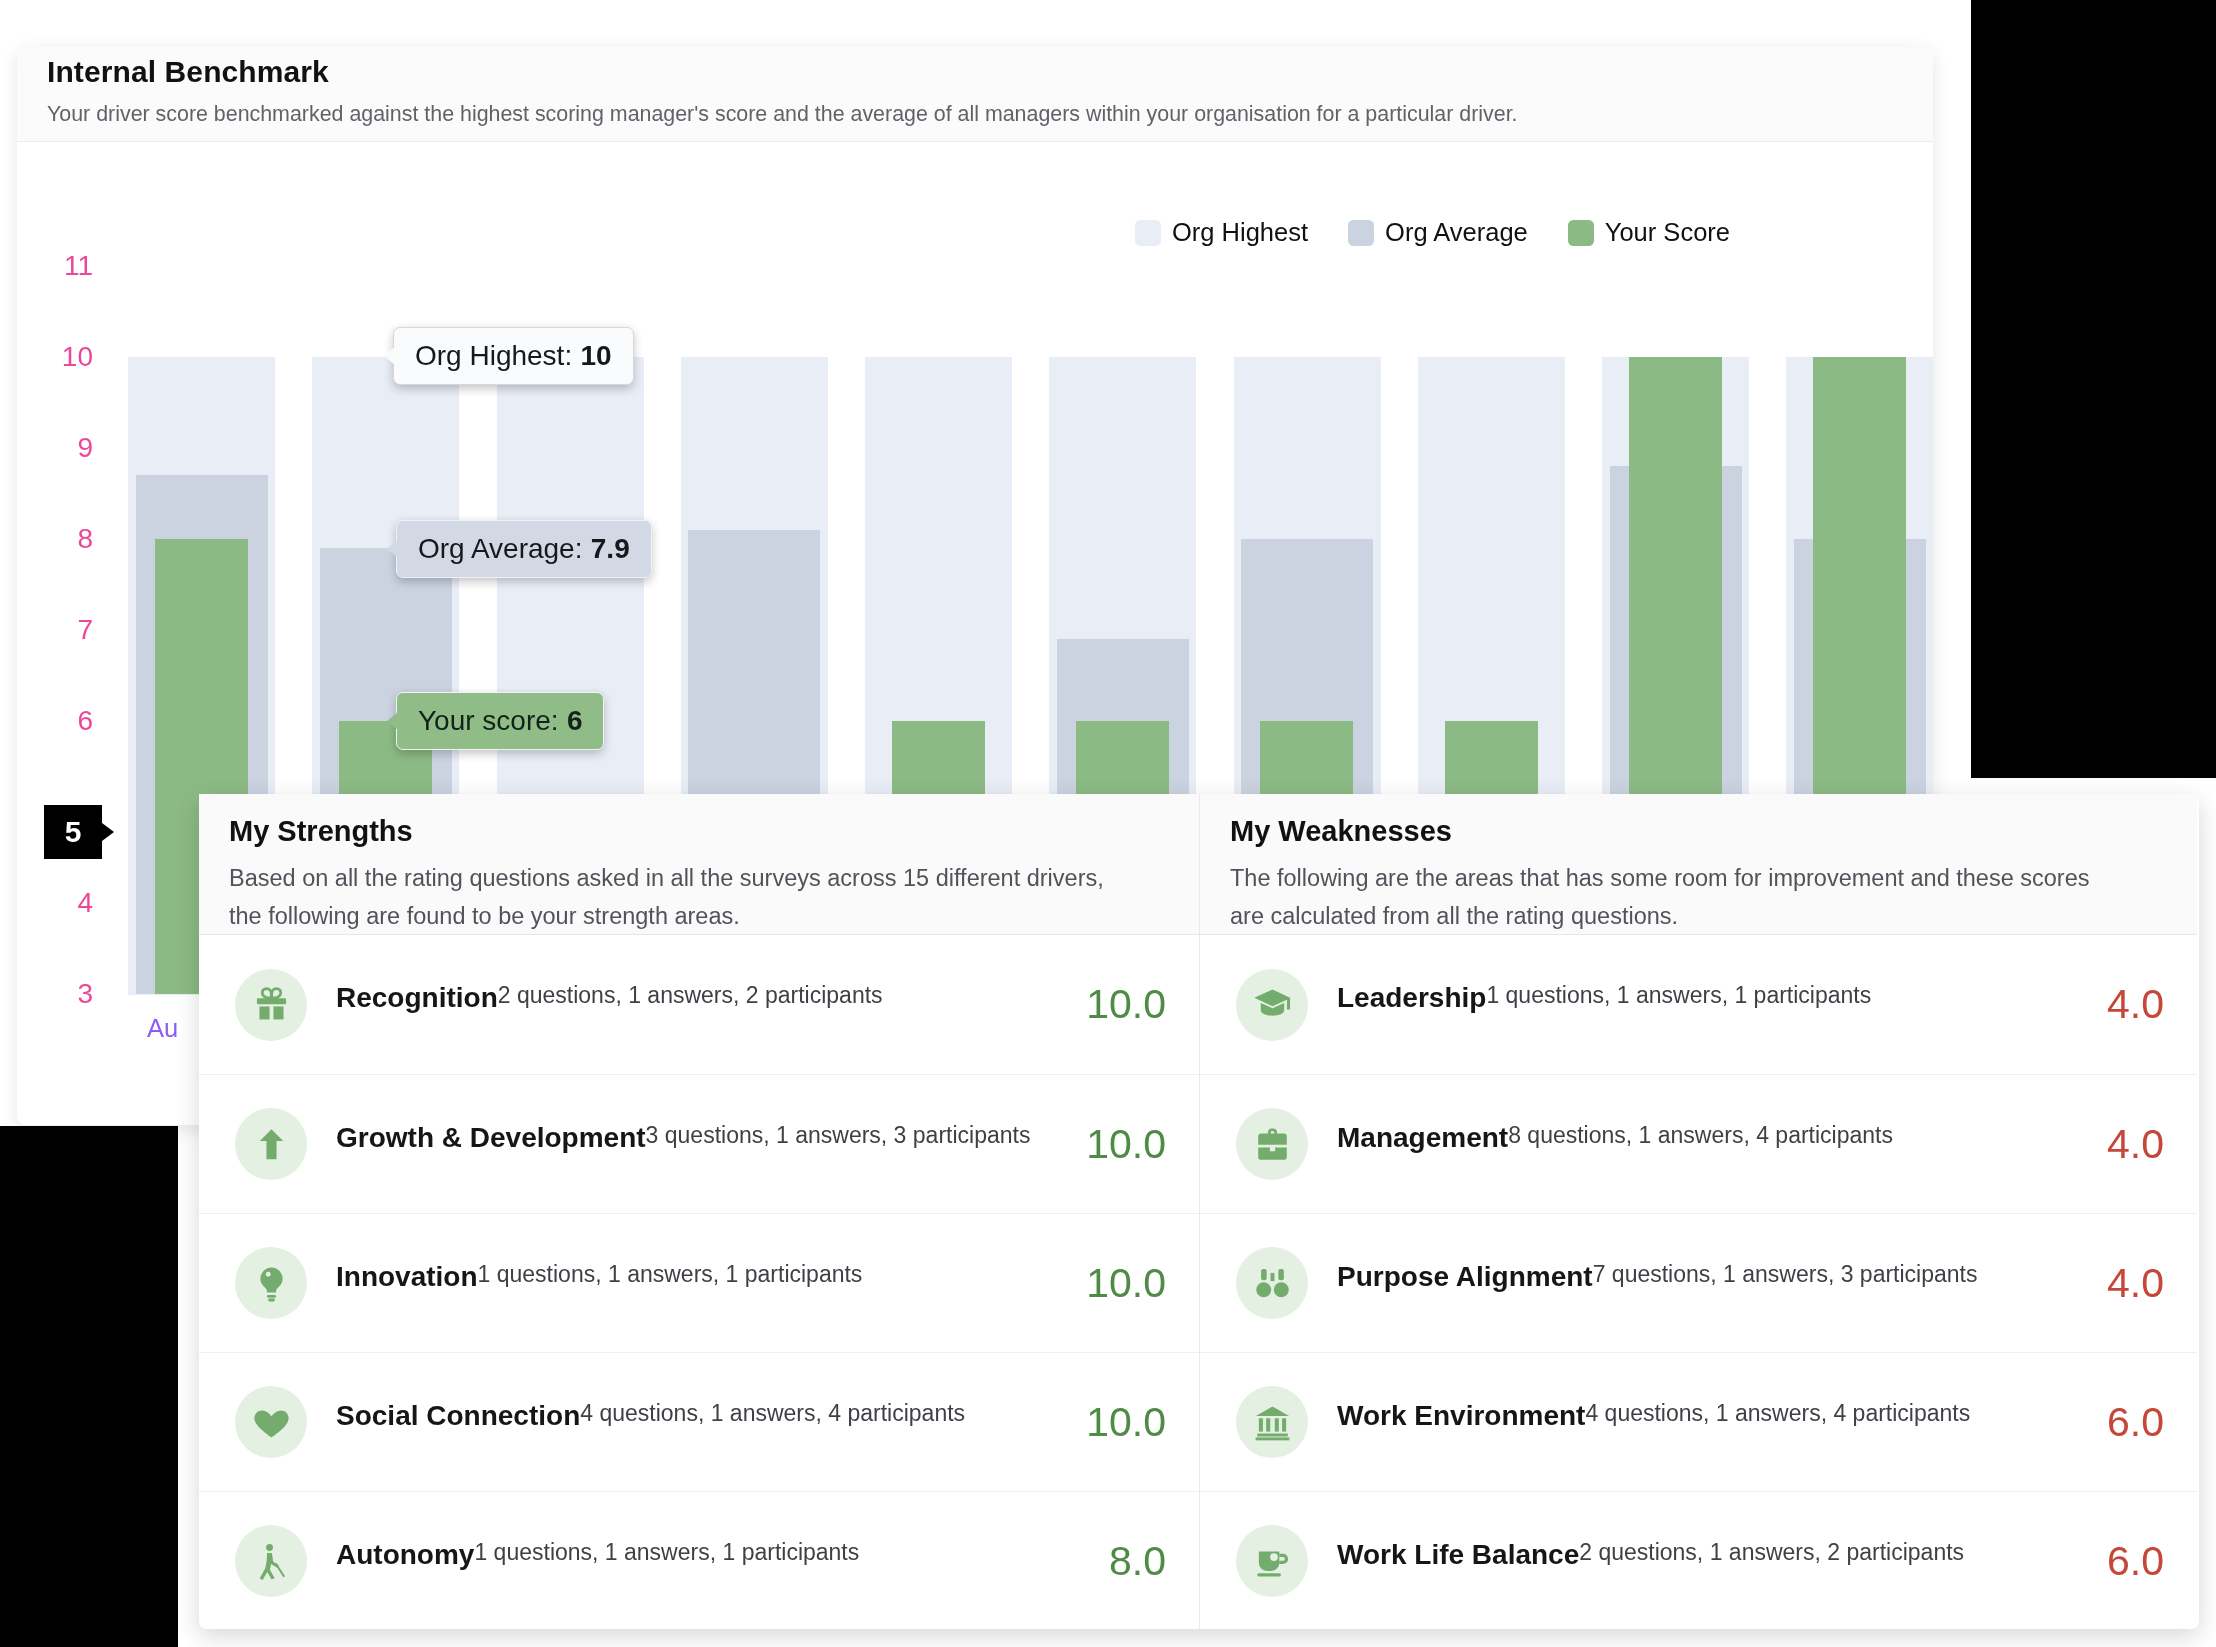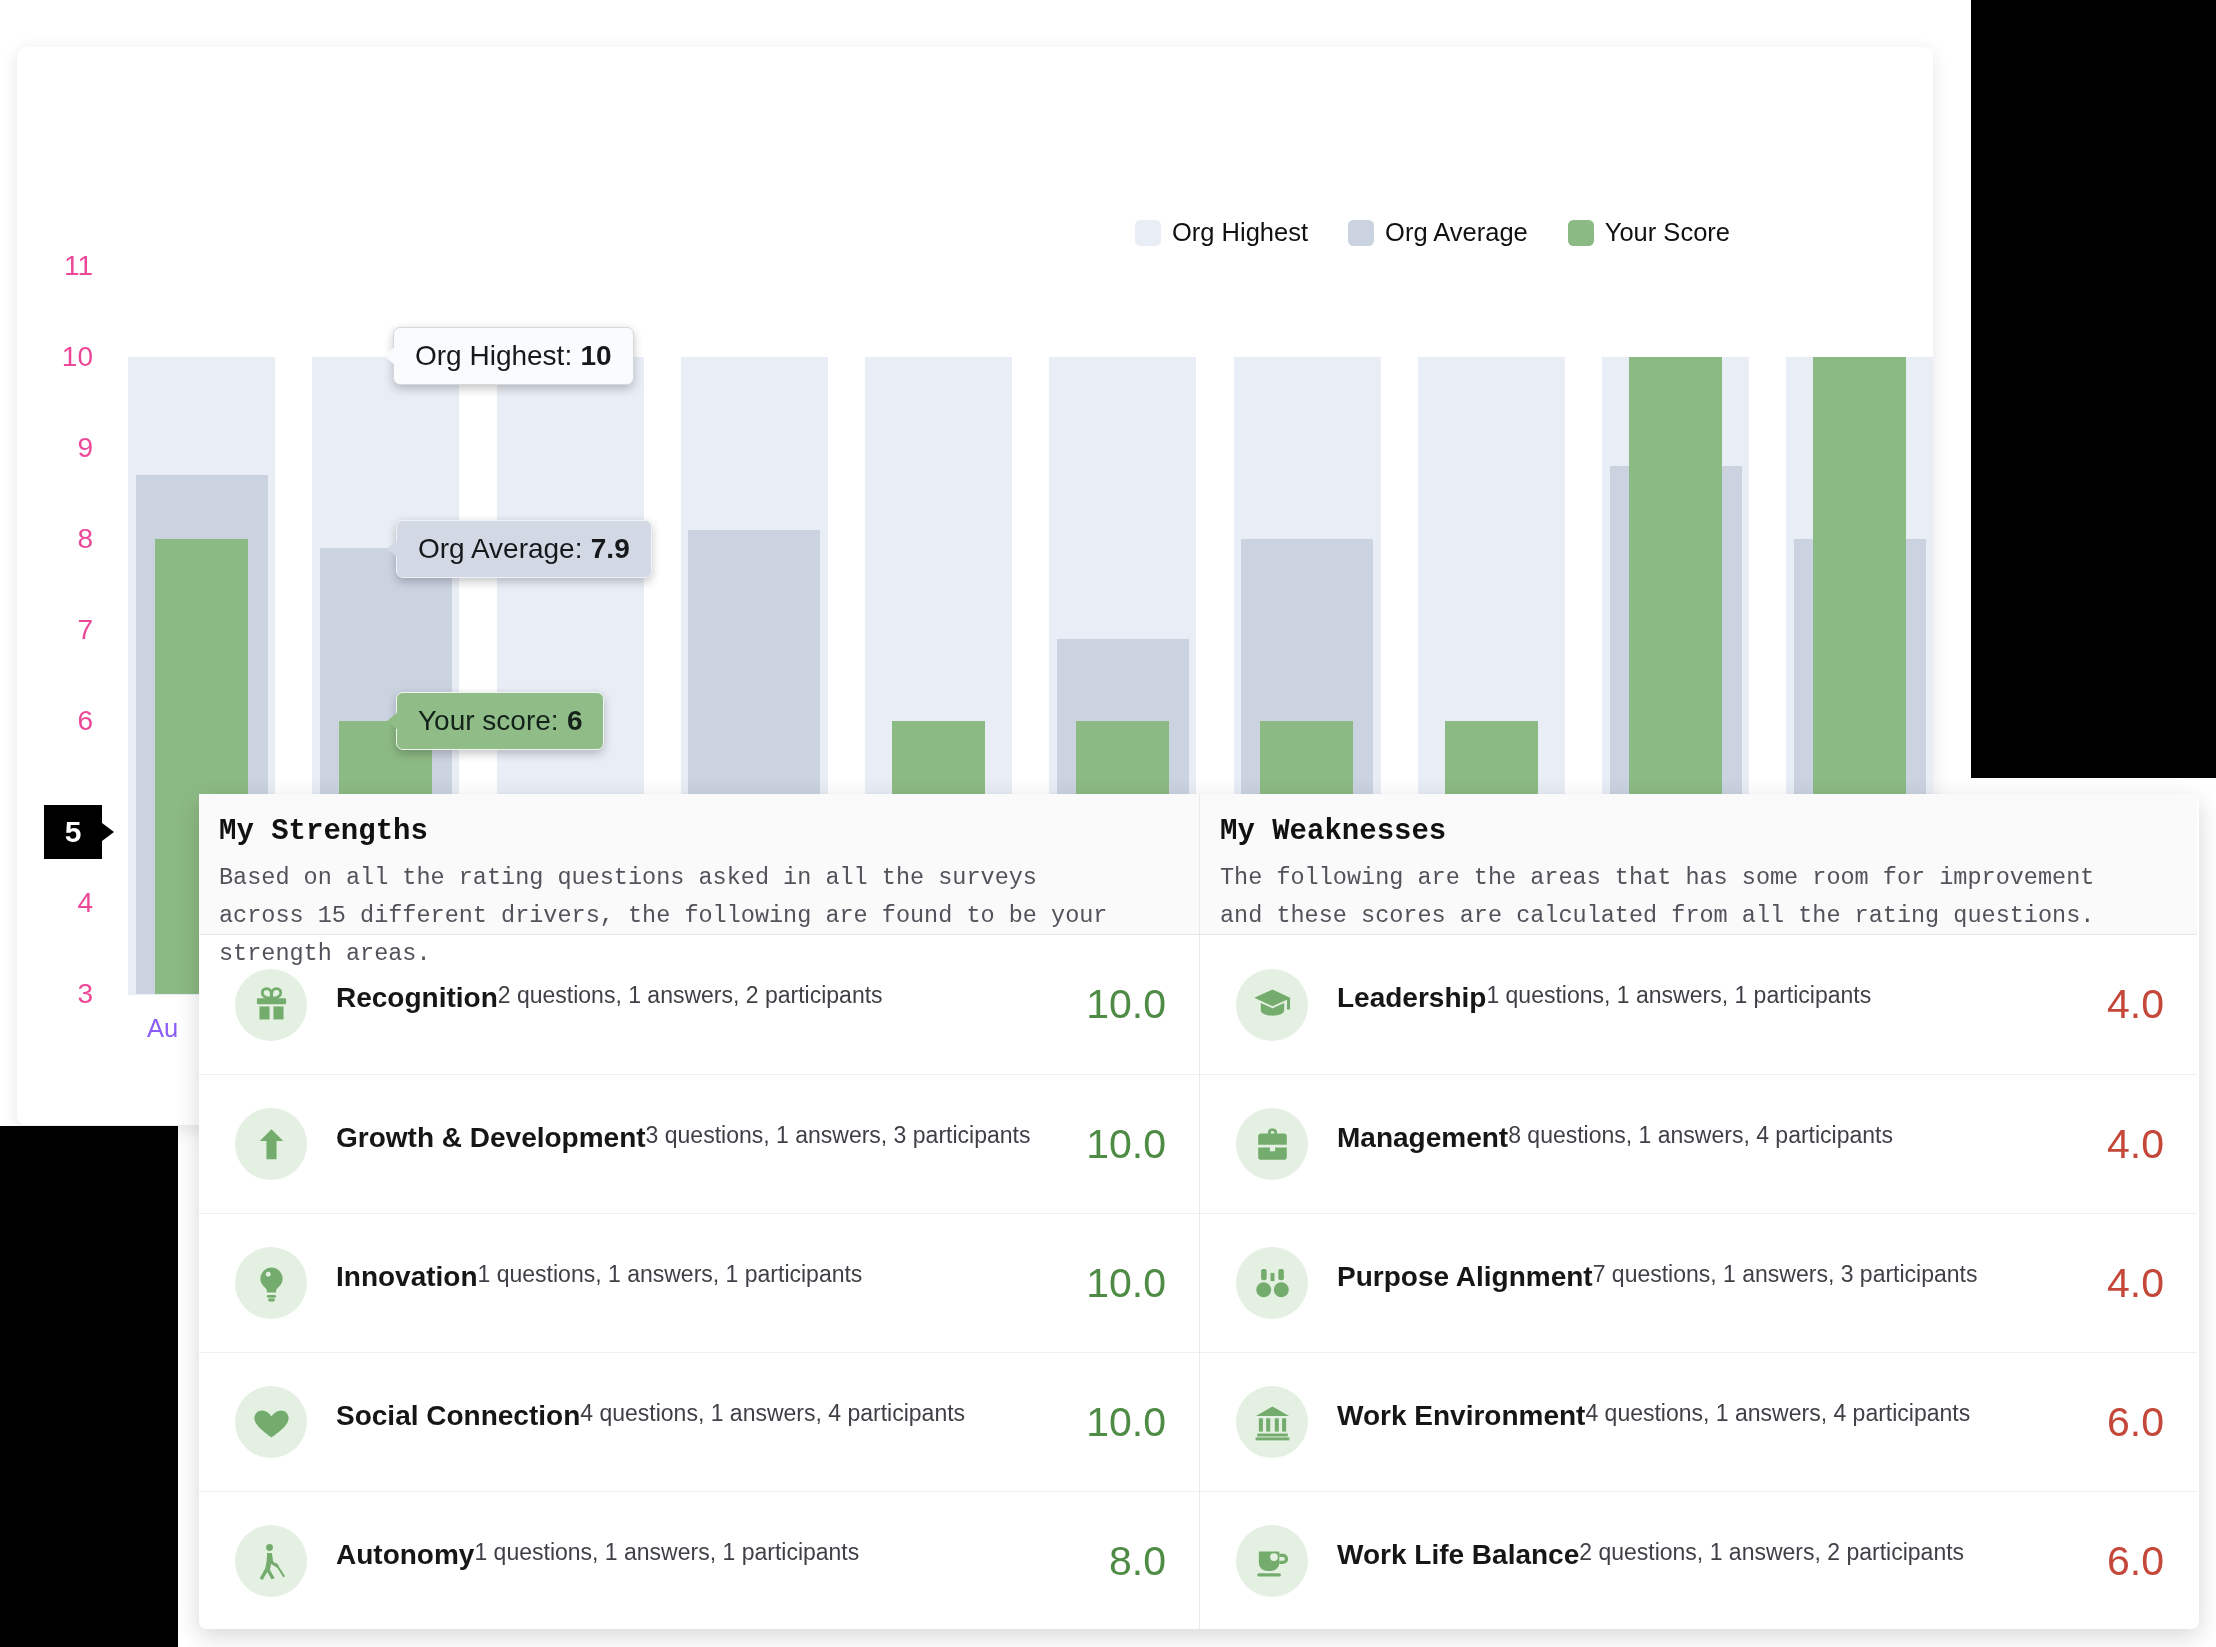--- a/index.html
+++ b/index.html
@@ -42,21 +42,21 @@
   .tt-gray:before{border-right-color:#d3d9e4;}
   .tt-green{background:#90bc88;border:1.4px solid #f0f6ef;color:#13231a;}
   .tt-green:before{border-right-color:#90bc88;}
 
   
   .panel-card{position:absolute;left:199px;top:794px;width:2000px;height:835px;background:#fff;
               border-radius:7px;box-shadow:0 7px 25px rgba(0,0,0,0.16);display:flex;}
   .panel-half{width:1000px;box-sizing:border-box;}
   .panel-half.right{border-left:1.4px solid #e9e9e9;width:998px;}
   .panel-head{height:141px;background:#fafafa;border-bottom:1.4px solid #e7e7e7;
-              padding:21px 30px 0 20px;box-sizing:border-box;font-family:Liberation Mono, monospace;}
+              padding:21px 30px 0 30px;box-sizing:border-box;}
   .panel-title{font-size:29px;font-weight:700;color:#111;}
   .panel-sub{font-size:23.5px;color:#52525b;line-height:1.62;margin-top:11px;width:897px;}
   .rows{}
   .row{height:139px;display:flex;align-items:center;padding:0 33px 0 36px;box-sizing:border-box;
        border-top:1.4px solid #efefef;cursor:pointer;}
   .row:first-child{border-top:none;}
   .row-icon{width:72px;height:72px;border-radius:50%;background:#e4f0e2;color:#74ac6d;
             display:flex;align-items:center;justify-content:center;flex:0 0 auto;margin-right:29px;}
   .row-icon svg{width:39px;height:39px;}
   .row-text{display:flex;flex-direction:row;}
@@ -69,20 +69,24 @@
   .black-mask{position:absolute;background:#000;}
 </style>
 </head>
 <body>
 
 <div id="stage">
 
   <div class="chart-card">
     <div class="chart-card-inner">
 
+      <div class="chart-header">
+        <div class="chart-title">Internal Benchmark</div>
+        <div class="chart-subtitle">Your driver score benchmarked against the highest scoring manager's score and the average of all managers within your organisation for a particular driver.</div>
+      </div>
 
       <div class="legend" id="legend">
           <div class="legend-item">
             <span class="legend-swatch" style="background: rgb(233, 237, 245);"></span>
             <span class="legend-label">Org Highest</span>
           </div>
           <div class="legend-item">
             <span class="legend-swatch" style="background: rgb(203, 211, 225);"></span>
             <span class="legend-label">Org Average</span>
           </div>

